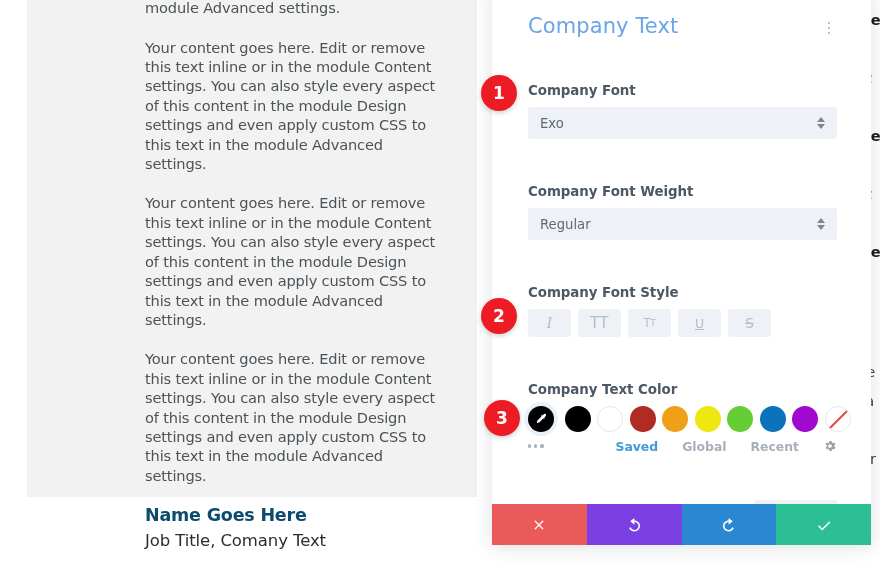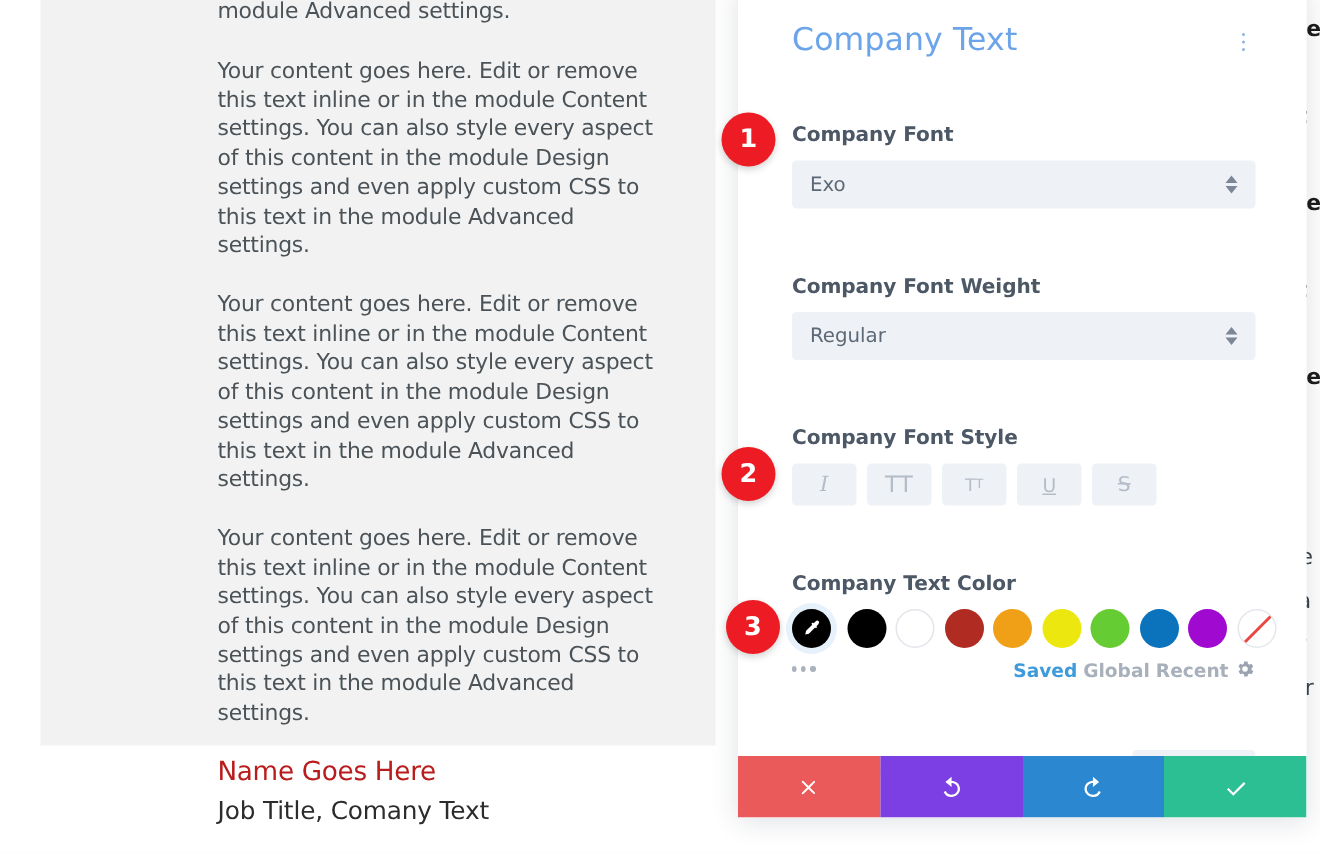--- a/index.html
+++ b/index.html
@@ -28,22 +28,22 @@
     margin: 0 0 20px 0;
     font-size: 14.6px;
     line-height: 19.4px;
     color: #4b5358;
     font-family: "DejaVu Sans", sans-serif;
     letter-spacing: -0.15px;
   }
   .person-name {
     margin: 0;
     font-size: 17.5px;
-    font-weight: normal;
-    color: #b91c1c;
+    font-weight: bold;
+    color: #0c4a6e;
     letter-spacing: -0.2px;
     font-family: "DejaVu Sans", sans-serif;
   }
   .person-role {
     margin: 6px 0 0 0;
     font-size: 16.5px;
     color: #2c2c2c;
     letter-spacing: -0.1px;
     font-family: "DejaVu Sans", sans-serif;
   }
@@ -216,21 +216,21 @@
   }
 
   .swatch-footer {
     display: flex;
     align-items: center;
     margin-top: 5px;
     height: 18px;
   }
   .dots3 { display: flex; gap: 3px; align-items: center; width: 32px; cursor: pointer; }
   .dots3 i { width: 3.2px; height: 3.2px; background: #a9b2bd; border-radius: 50%; display: block; }
-  .swatch-tabs { margin-left: auto; display: flex; align-items: center; gap: 4px; }
+  .swatch-tabs { margin-left: auto; display: flex; align-items: center; gap: 24px; }
   .sw-tab {
     font-size: 12.4px;
     color: #a8b0bb;
     cursor: pointer;
     font-weight: bold;
     font-family: "DejaVu Sans", sans-serif;
   }
   .sw-tab.active { color: #3e9bdb; }
   .gear { width: 14px; height: 14px; cursor: pointer; }
 

